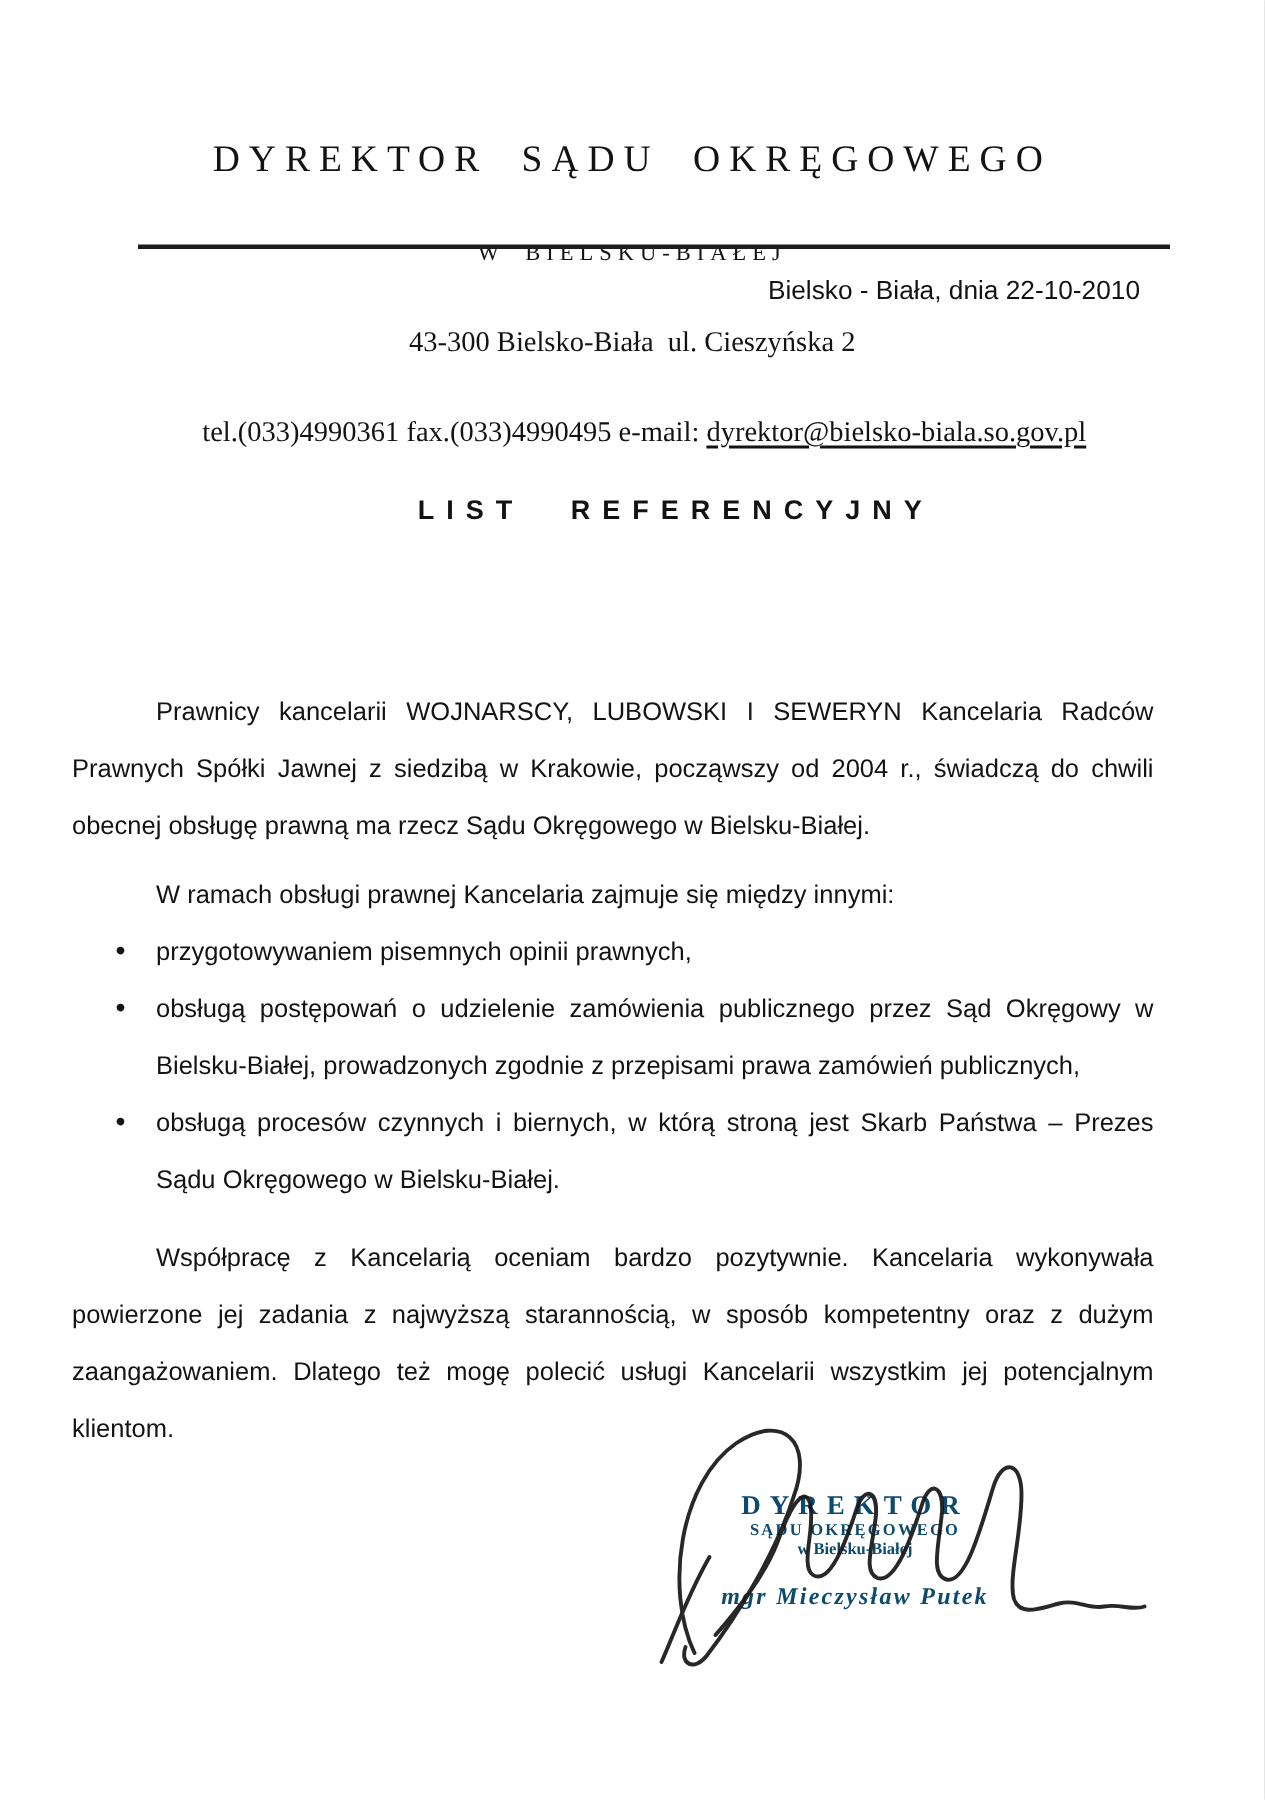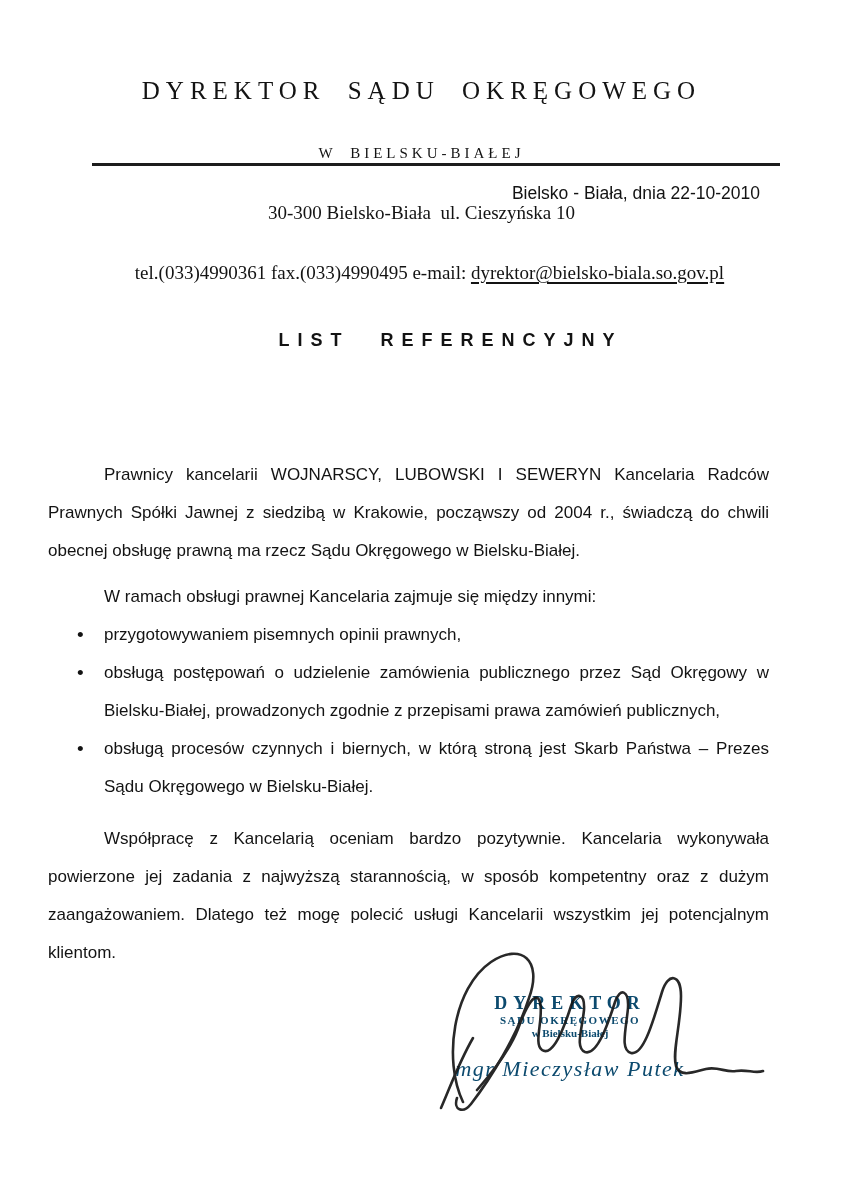--- a/index.html
+++ b/index.html
@@ -7,21 +7,21 @@
     position:relative;
     width:843px;height:1200px;
     margin:0 auto;
     background:#ffffff;
     color:#131313;
     overflow:hidden;
     box-shadow:0 0 6px rgba(0,0,0,.25);
   }
   
   .letterhead{
-    position:absolute;top:40px;left:0;right:0;
+    position:absolute;top:56px;left:0;right:0;
     text-align:center;
     font-family:"Liberation Serif","DejaVu Serif",serif;
     white-space:pre-wrap;
   }
   .lh-org{
     font-size:25px;letter-spacing:6px;word-spacing:10px;
     font-weight:500;line-height:30px;
   }
   .lh-city{
     font-size:15px;letter-spacing:4px;word-spacing:6px;
@@ -96,35 +96,35 @@
     font-size:18px;font-weight:bold;letter-spacing:6px;line-height:22px;
   }
   .stamp-court{
     font-size:11px;letter-spacing:1.5px;line-height:13px;font-weight:600;
   }
   .stamp-city{
     font-size:11px;font-weight:bold;line-height:13px;
   }
   .stamp-name{
     margin-top:16px;
-    font-size:22px;font-weight:normal;font-style:italic;letter-spacing:1.5px;
+    font-size:16px;font-weight:bold;font-style:italic;letter-spacing:1.5px;
   }
   .sig-svg{
     position:absolute;top:0;left:5px;
   }
 </style>
 </head>
 <body>
 
 <div class="page">
 
   <header class="letterhead">
     <div class="lh-org">DYREKTOR SĄDU OKRĘGOWEGO</div>
     <div class="lh-city">W BIELSKU-BIAŁEJ</div>
-    <div class="lh-addr">30-300 Bielsko-Biała  ul. Cieszyńska 10</div>
+    <div class="lh-addr">43-300 Bielsko-Biała  ul. Cieszyńska 2</div>
     <div class="lh-contact"><span>tel.(033)4990361 fax.(033)4990495 e-mail: </span><span class="lh-email">dyrektor@bielsko-biala.so.gov.pl</span></div>
   </header>
 
   <div class="rule"></div>
 
   <div class="dateline">Bielsko - Biała, dnia 22-10-2010</div>
 
   <h1 class="title">LIST REFERENCYJNY</h1>
 
   <main class="body">

